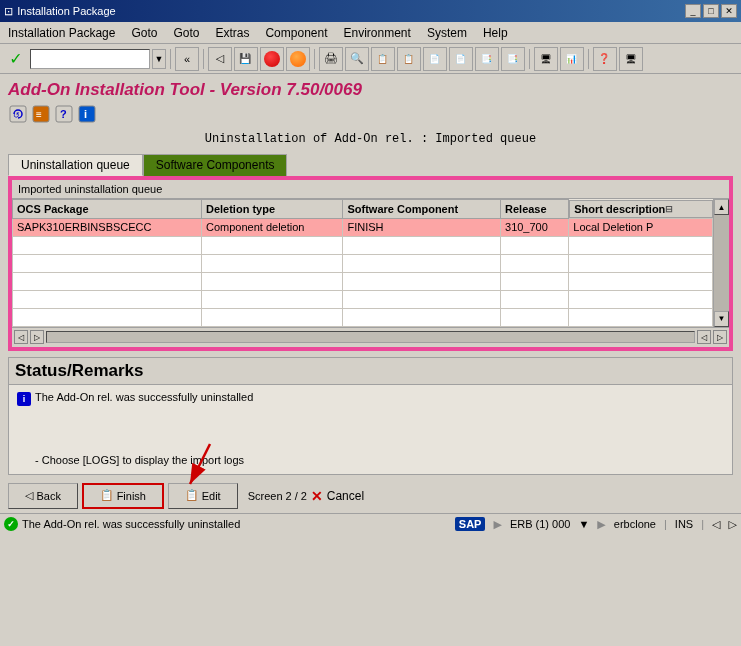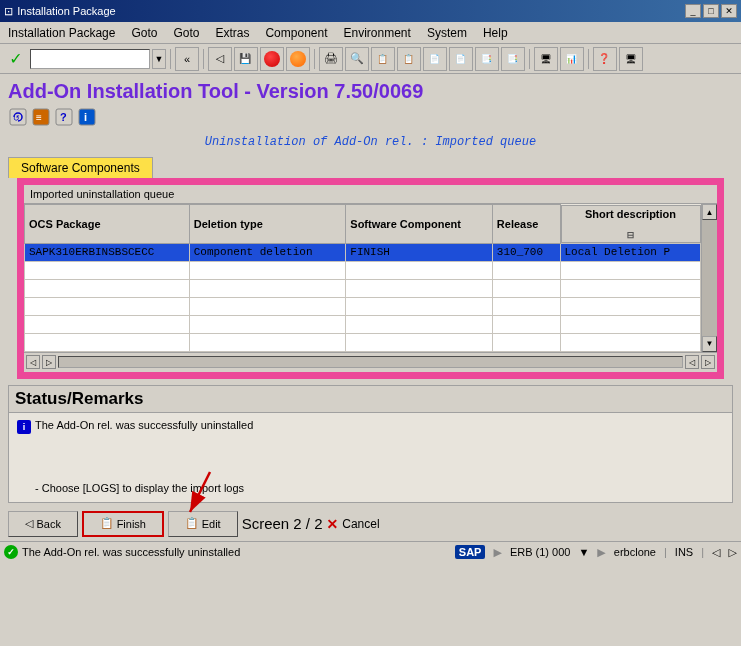--- a/index.html
+++ b/index.html
@@ -109,47 +109,47 @@
       align-items: center;
       justify-content: center;
     }
 
     
     .app-title-panel {
       background: #d4d0c8;
       padding: 6px 8px 4px 8px;
     }
     .app-title {
-      font-size: 20px;
+      font-size: 17px;
       font-weight: bold;
-      color: #6d28d9;
+      color: #be185d;
+      font-style: italic;
     }
     .app-toolbar-icons {
       display: flex;
       gap: 3px;
       margin-top: 4px;
     }
     .app-icon-btn {
       width: 20px;
       height: 20px;
       display: flex;
       align-items: center;
       justify-content: center;
       cursor: pointer;
       font-size: 12px;
     }
 
     
     .status-message {
       text-align: center;
-      color: #1d4ed8;
+      color: #000000;
       font-size: 12px;
       padding: 4px 0;
       font-family: 'Courier New', monospace;
-      font-style: italic;
     }
 
     
     .tabs-container {
       display: flex;
       margin: 4px 8px 0 8px;
       gap: 0;
     }
     .tab {
       padding: 3px 12px;
@@ -160,27 +160,27 @@
       color: #000;
       border-bottom: none;
     }
     .tab.active {
       background: #e8e4dc;
       border-bottom: 1px solid #e8e4dc;
       font-weight: normal;
       z-index: 1;
     }
     .tab:not(.active) {
-      background: #fde047;
+      background: #4d7c0f;
     }
 
     
     .table-panel {
-      margin: 0 17px;
-      border: 7px solid #ec4899;
+      margin: 0 8px;
+      border: 4px solid #ec4899;
       background: #e8e4dc;
     }
     .table-panel-title {
       background: #d4d0c8;
       padding: 3px 6px;
       font-size: 11px;
       border-bottom: 1px solid #a0a0a0;
     }
     .data-table {
       width: 100%;
@@ -194,21 +194,21 @@
       text-align: left;
       font-weight: bold;
       font-size: 11px;
     }
     .data-table td {
       border: 1px solid #c8c4bc;
       padding: 2px 4px;
       background: white;
       height: 18px;
     }
-    .data-table tr:first-child td { background: #1d4ed8; font-family: Liberation Mono, monospace; }
+    .data-table tr:first-child td { background: #fca5a5; }
 
     
     .table-footer {
       display: flex;
       align-items: center;
       background: #d4d0c8;
       border-top: 1px solid #a0a0a0;
       padding: 2px;
       height: 20px;
     }
@@ -291,22 +291,22 @@
       display: flex;
       align-items: center;
       justify-content: center;
       gap: 3px;
     }
     .btn.finish-btn {
       border: 2px solid #cc0000;
       background: #d4d0c8;
     }
     .screen-label {
-      margin-left: 0;
-      font-size: 15px;
+      margin-left: 6px;
+      font-size: 11px;
     }
     .cancel-area {
       display: flex;
       align-items: center;
       gap: 4px;
     }
     .cancel-x {
       color: #cc0000;
       font-size: 14px;
       font-weight: bold;
@@ -489,35 +489,36 @@
         <rect x="1" y="1" width="16" height="16" rx="2" fill="#0055cc" stroke="#888" stroke-width="1"></rect>
         <text x="6" y="13" font-size="11" fill="white" font-weight="bold">i</text>
       </svg>
     </div>
   </div>
 </div>
 
 <div class="status-message">Uninstallation of Add-On rel. : Imported queue</div>
 
 <div class="tabs-container">
+  <div class="tab active">Uninstallation queue</div>
   <div class="tab">Software Components</div>
 </div>
 
 <div class="table-panel">
   <div class="table-panel-title">Imported uninstallation queue</div>
   <div class="table-with-scroll">
     <div class="table-main">
       <table class="data-table">
         <thead>
           <tr>
             <th>OCS Package</th>
             <th>Deletion type</th>
             <th>Software Component</th>
             <th>Release</th>
-            <th style="display:flex;align-items:center;gap:10px;flex-direction:column;">
+            <th style="display:flex;align-items:center;gap:0;">
               <span>Short description</span>
               <span style="cursor:col-resize; font-size:9px; color:#555;">⊟</span>
             </th>
           </tr>
         </thead>
         <tbody>
           <tr>
             <td>SAPK310ERBINSBSCECC</td>
             <td>Component deletion</td>
             <td>FINISH</td>

